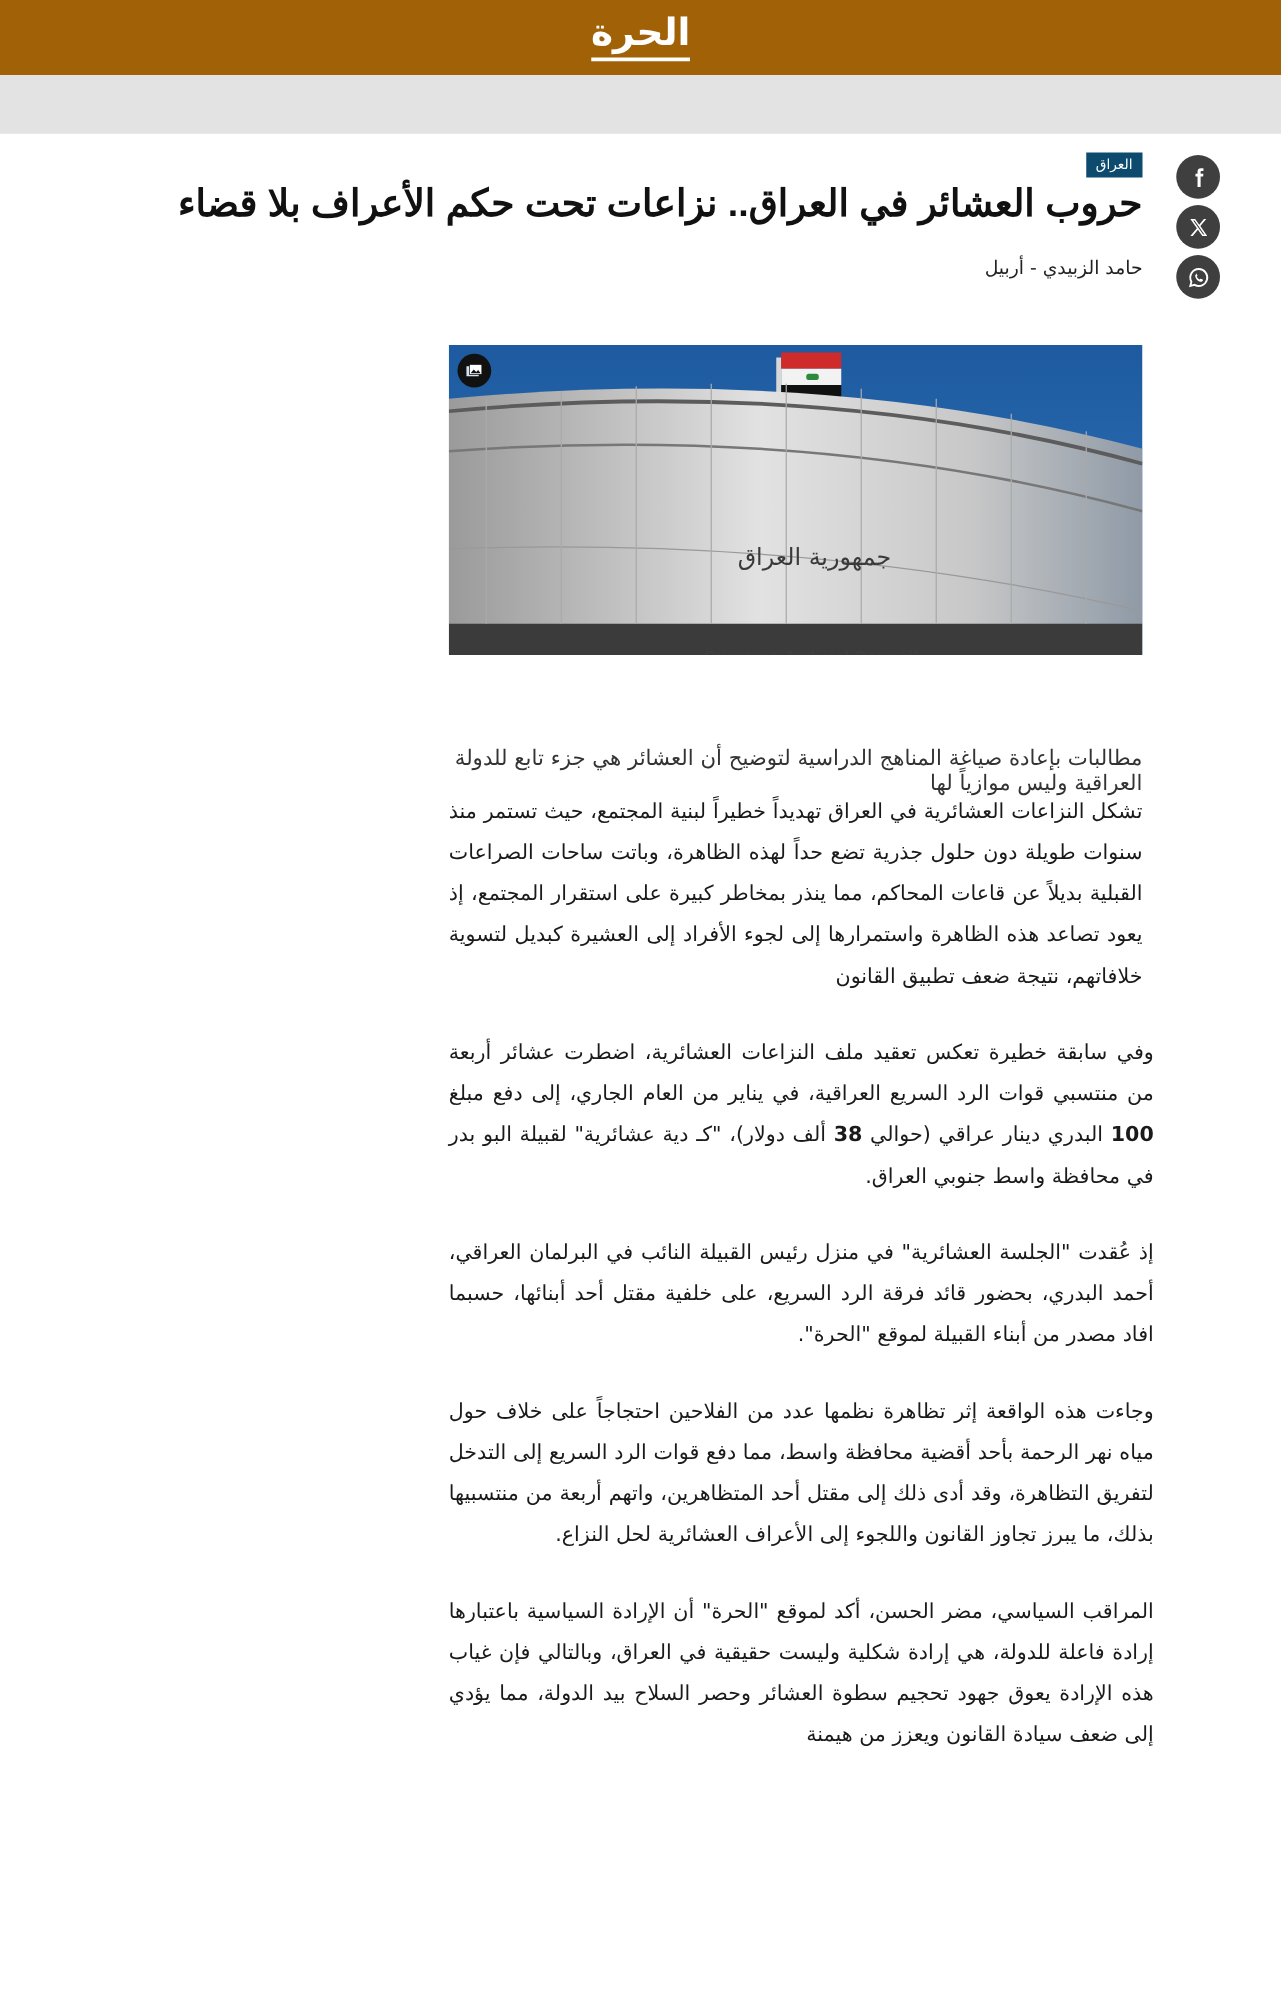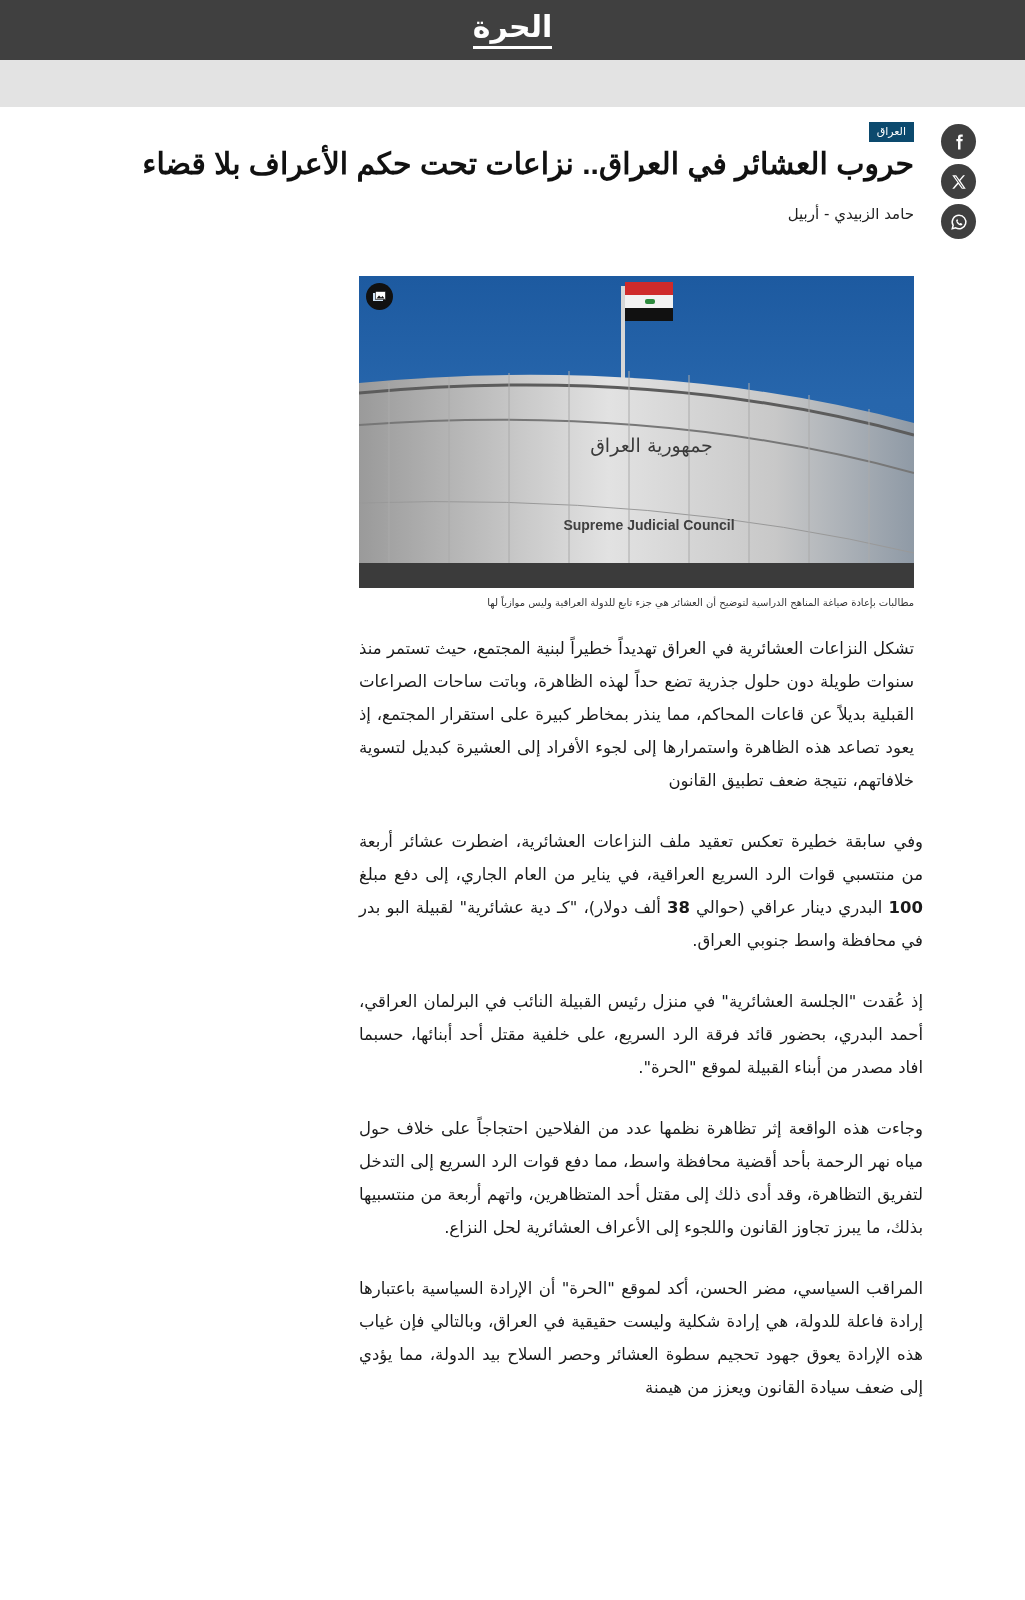--- a/index.html
+++ b/index.html
@@ -1,49 +1,49 @@
 <!DOCTYPE html>
 <html lang="ar" dir="rtl"><head>
   <meta charset="utf-8">
   <style>
     * { box-sizing: border-box; margin: 0; padding: 0; }
     html, body { width: 1025px; height: 1600px; background: #ffffff; overflow: hidden; }
     body { font-family: "DejaVu Sans", sans-serif; color: #1a1a1a; position: relative; }
 
-    .topbar { position: absolute; top: 0; left: 0; width: 1025px; height: 60px; background: #404040; display: flex; align-items: center; justify-content: center; }
+    .topbar { position: absolute; top: 0; left: 0; width: 1025px; height: 60px; background: #a16207; display: flex; align-items: center; justify-content: center; }
     .logo { color: #fff; font-family: "DejaVu Sans", sans-serif; font-weight: bold; font-size: 30px; letter-spacing: -1px; line-height: 1; padding-bottom: 4px; border-bottom: 3px solid #fff; }
 
     .ad-strip { position: absolute; top: 60px; left: 0; width: 1025px; height: 47px; background: #e3e3e3; }
 
     .share { position: absolute; top: 124px; left: 940px; width: 36px; display: flex; flex-direction: column; gap: 5px; }
     .share-btn { width: 35px; height: 35px; border-radius: 50%; background: #3f3f3f; display: flex; align-items: center; justify-content: center; }
     .share-btn svg { width: 18px; height: 18px; }
 
     .category { position: absolute; top: 122px; right: 111px; background: #0c4a6e; color: #fff; font-size: 11px; padding: 3px 8px 4px; line-height: 1.2; }
 
     .headline { position: absolute; top: 146px; right: 111px; width: 840px; font-family: Liberation Sans, sans-serif; font-weight: bold; font-size: 30px; line-height: 1.2; color: #111; text-align: right; white-space: nowrap; }
 
     .byline { position: absolute; top: 205px; right: 111px; font-size: 15px; color: #222; }
 
-    .figure { position: absolute; top: 276px; left: 359px; width: 555px; height: 312px; overflow: hidden; }
+    .figure { position: absolute; top: 276px; left: 359px; width: 555px; height: 248px; overflow: hidden; }
     .photo { width: 100%; height: 100%; position: relative; background: linear-gradient(180deg, #1d5aa0 0%, #2766ac 40%, #2a6aae 100%); }
     .building { position: absolute; left: 0; bottom: 0; width: 100%; height: 225px; }
     .pole { position: absolute; left: 262px; top: 10px; width: 4px; height: 95px; background: #d7d7d7; }
     .flag { position: absolute; left: 266px; top: 6px; width: 48px; height: 39px; }
     .flag .r { height: 13px; background: #cf2b2b; }
     .flag .w { height: 13px; background: #f2f2f2; position: relative; }
     .flag .w::after { content: ""; position: absolute; left: 20px; top: 4px; width: 10px; height: 5px; background: #2d8a3d; border-radius: 2px; }
     .flag .b { height: 13px; background: #111; }
     .gallery-badge { position: absolute; left: 7px; top: 7px; width: 27px; height: 27px; border-radius: 50%; background: #111; display: flex; align-items: center; justify-content: center; }
     .gallery-badge svg { width: 13px; height: 11px; }
     .sign-ar1 { position: absolute; left: 0; width: 100%; top: 158px; text-align: center; font-size: 19px; color: #3a3a3a; font-family: "DejaVu Serif", serif; padding-left: 30px; }
     .sign-ar2 { position: absolute; left: 0; width: 100%; top: 190px; text-align: center; font-size: 32px; color: #5a5a5a; font-family: "DejaVu Serif", serif; padding-left: 30px; letter-spacing: 1px; }
     .sign-en { position: absolute; left: 0; width: 100%; top: 241px; text-align: center; font-size: 14px; font-weight: bold; color: #3f3f3f; font-family: "Liberation Sans", sans-serif; direction: ltr; padding-left: 25px; }
 
-    .caption { position: absolute; top: 597px; right: 111px; width: 555px; font-size: 10px; color: #333; text-align: right; }
+    .caption { position: absolute; top: 597px; right: 111px; width: 555px; font-size: 17px; color: #333; text-align: right; }
 
     .article { position: absolute; top: 632px; right: 111px; width: 555px; font-family: "DejaVu Sans", sans-serif; font-size: 16.5px; line-height: 33px; color: #1a1a1a; text-align: justify; }
     .article p { margin-bottom: 28px; }
     .p1 { width: 555px; }
     .p2, .p3, .p4, .p5 { margin-right: -9px; width: 564px; }
     .subhead { font-weight: bold; font-size: 15px; line-height: 22px; margin: -22px -9px 22px 0; text-align: right; color: #111; }
     .bold-num { font-weight: bold; }
   </style>
 </head>
 <body>

